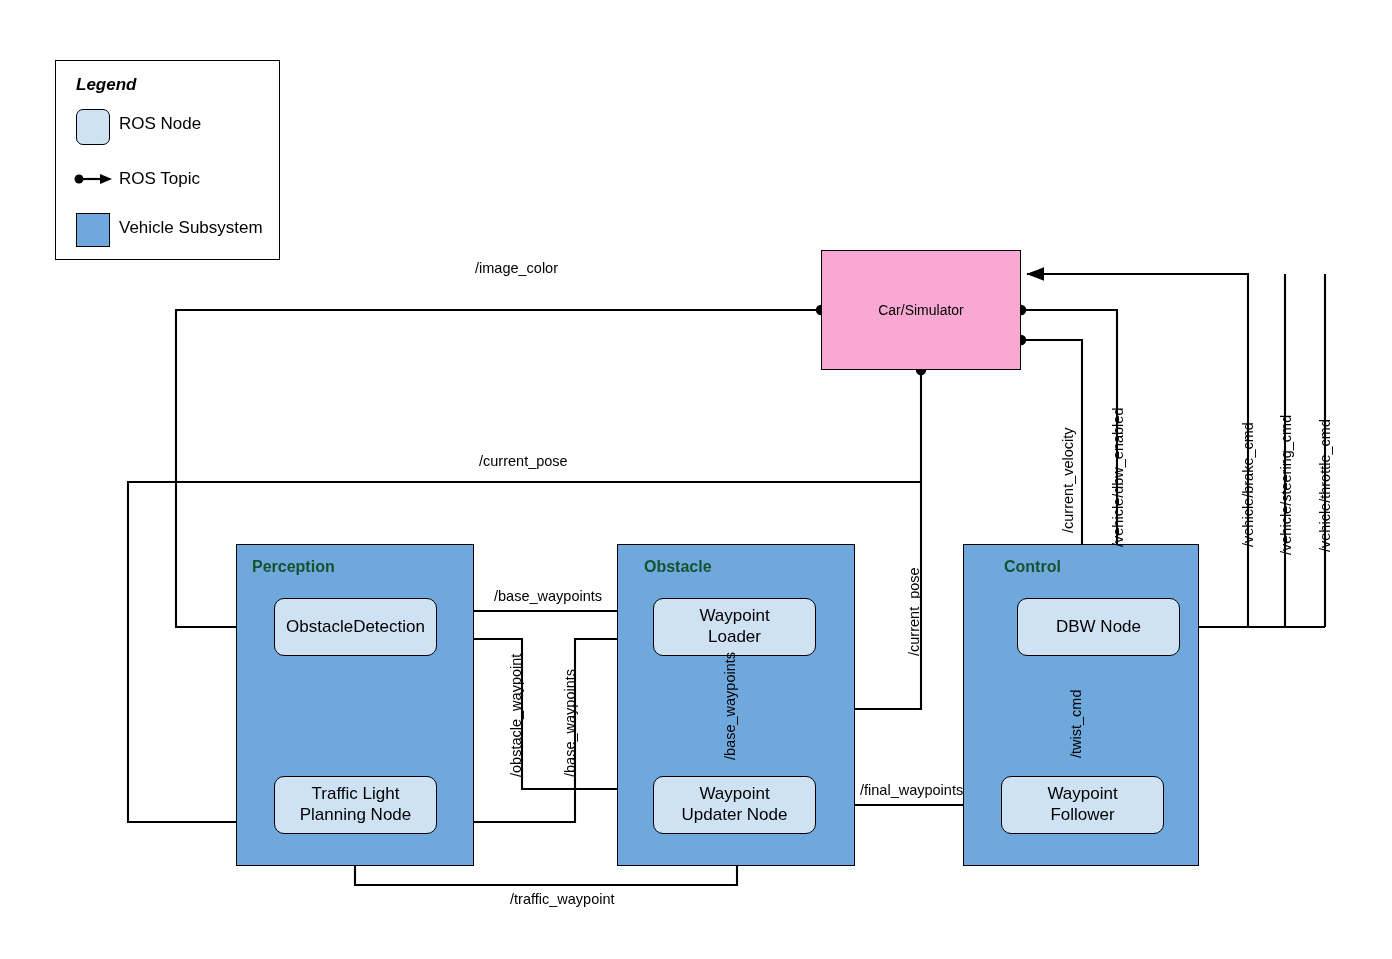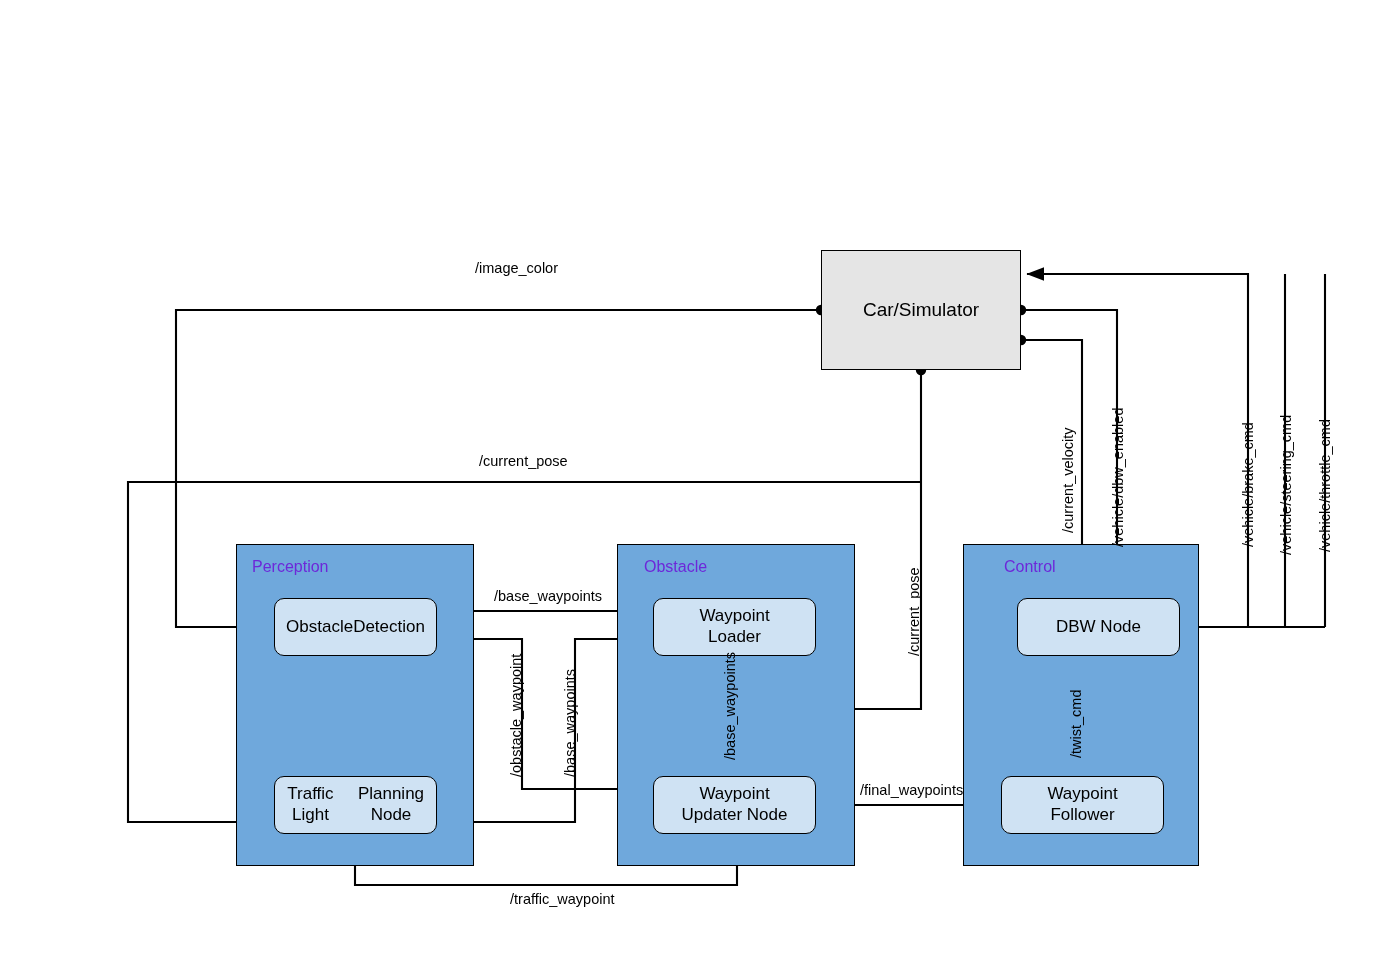--- a/index.html
+++ b/index.html
@@ -3,27 +3,27 @@
 <meta charset="utf-8">
 <style>
   html,body{margin:0;padding:0;background:#ffffff;}
   #root{position:relative;width:1392px;height:959px;background:#ffffff;
         font-family:"Liberation Sans","DejaVu Sans",sans-serif;overflow:hidden;}
   svg#wires{position:absolute;left:0;top:0;width:1392px;height:959px;}
   .lbl{position:absolute;font-size:14.5px;color:#000;white-space:nowrap;}
   .lbl.vert{transform-origin:0 0;}
   .box{position:absolute;box-sizing:border-box;}
   .subsys{background:#6FA8DC;border:1px solid #000;}
-  .subsys-title{position:absolute;font-size:16px;font-weight:normal;color:#6d28d9;}
+  .subsys-title{position:absolute;font-size:16px;font-weight:bold;color:#14532d;}
   .node{position:absolute;box-sizing:border-box;background:#CFE2F3;
         border:1.6px solid #000;border-radius:10px;
         display:flex;align-items:center;justify-content:center;text-align:center;
         font-size:17px;line-height:1.22;color:#000;}
-  .carsim{position:absolute;box-sizing:border-box;background:#e5e5e5;border:1.6px solid #000;
-          display:flex;align-items:center;justify-content:center;font-size:19px;color:#000;}
+  .carsim{position:absolute;box-sizing:border-box;background:#f9a8d4;border:1.6px solid #000;
+          display:flex;align-items:center;justify-content:center;font-size:14px;color:#000;}
   #legend{position:absolute;left:55px;top:60px;width:225px;height:200px;
           background:#fff;border:1.6px solid #000;box-sizing:border-box;}
   #legend .ttl{position:absolute;left:20px;top:14px;font-size:17px;font-weight:bold;font-style:italic;}
   #legend .sw-node{position:absolute;left:20px;top:48px;width:32px;height:34px;
                    background:#CFE2F3;border:1.6px solid #000;border-radius:7px;}
   #legend .sw-sub{position:absolute;left:20px;top:152px;width:32px;height:32px;
                   background:#6FA8DC;border:1.6px solid #000;}
   #legend .t1{position:absolute;left:63px;top:53px;font-size:17px;}
   #legend .t2{position:absolute;left:63px;top:108px;font-size:17px;}
   #legend .t3{position:absolute;left:63px;top:157px;font-size:17px;}
@@ -77,34 +77,47 @@
       <path d="M1021,310 L1117,310 L1117,592" marker-end="url(#ah)"></path>
       <circle cx="1021" cy="310" r="5.2" fill="#000" stroke="none"></circle>
 
       <path d="M1164,627 L1325,627"></path>
       <path d="M1248,627 L1248,274 L1027,274" marker-end="url(#ah)"></path>
       <path d="M1285,627 L1285,274"></path>
       <path d="M1325,627 L1325,274"></path>
     </g>
   </svg>
 
+  <div id="legend">
+    <div class="ttl">Legend</div>
+    <div class="sw-node"></div>
+    <div class="t1">ROS Node</div>
+    <svg class="topicsym" viewBox="0 0 40 16">
+      <circle cx="5" cy="8" r="4.5" fill="#000"></circle>
+      <line x1="5" y1="8" x2="28" y2="8" stroke="#000" stroke-width="2.2"></line>
+      <path d="M26,3 L38,8 L26,13 z" fill="#000"></path>
+    </svg>
+    <div class="t2">ROS Topic</div>
+    <div class="sw-sub"></div>
+    <div class="t3">Vehicle Subsystem</div>
+  </div>
 
   <div class="carsim" style="left:821px;top:250px;width:200px;height:120px;">
     <span>Car/Simulator</span>
   </div>
 
   <div class="box subsys" style="left:236px;top:544px;width:238px;height:322px;"></div>
   <div class="subsys-title" style="left:252px;top:558px;">Perception</div>
 
   <div class="node" style="left:274px;top:598px;width:163px;height:58px;flex-direction:row;">
     <span>Obstacle</span>
     <span>Detection</span>
   </div>
 
-  <div class="node" style="left:274px;top:776px;width:163px;height:58px;flex-direction:row;">
+  <div class="node" style="left:274px;top:776px;width:163px;height:58px;flex-direction:column;">
     <span>Traffic Light</span>
     <span>Planning Node</span>
   </div>
 
   <div class="box subsys" style="left:617px;top:544px;width:238px;height:322px;"></div>
   <div class="subsys-title" style="left:644px;top:558px;">Obstacle</div>
 
   <div class="node" style="left:653px;top:598px;width:163px;height:58px;flex-direction:column;">
     <span>Waypoint</span>
     <span>Loader</span>

